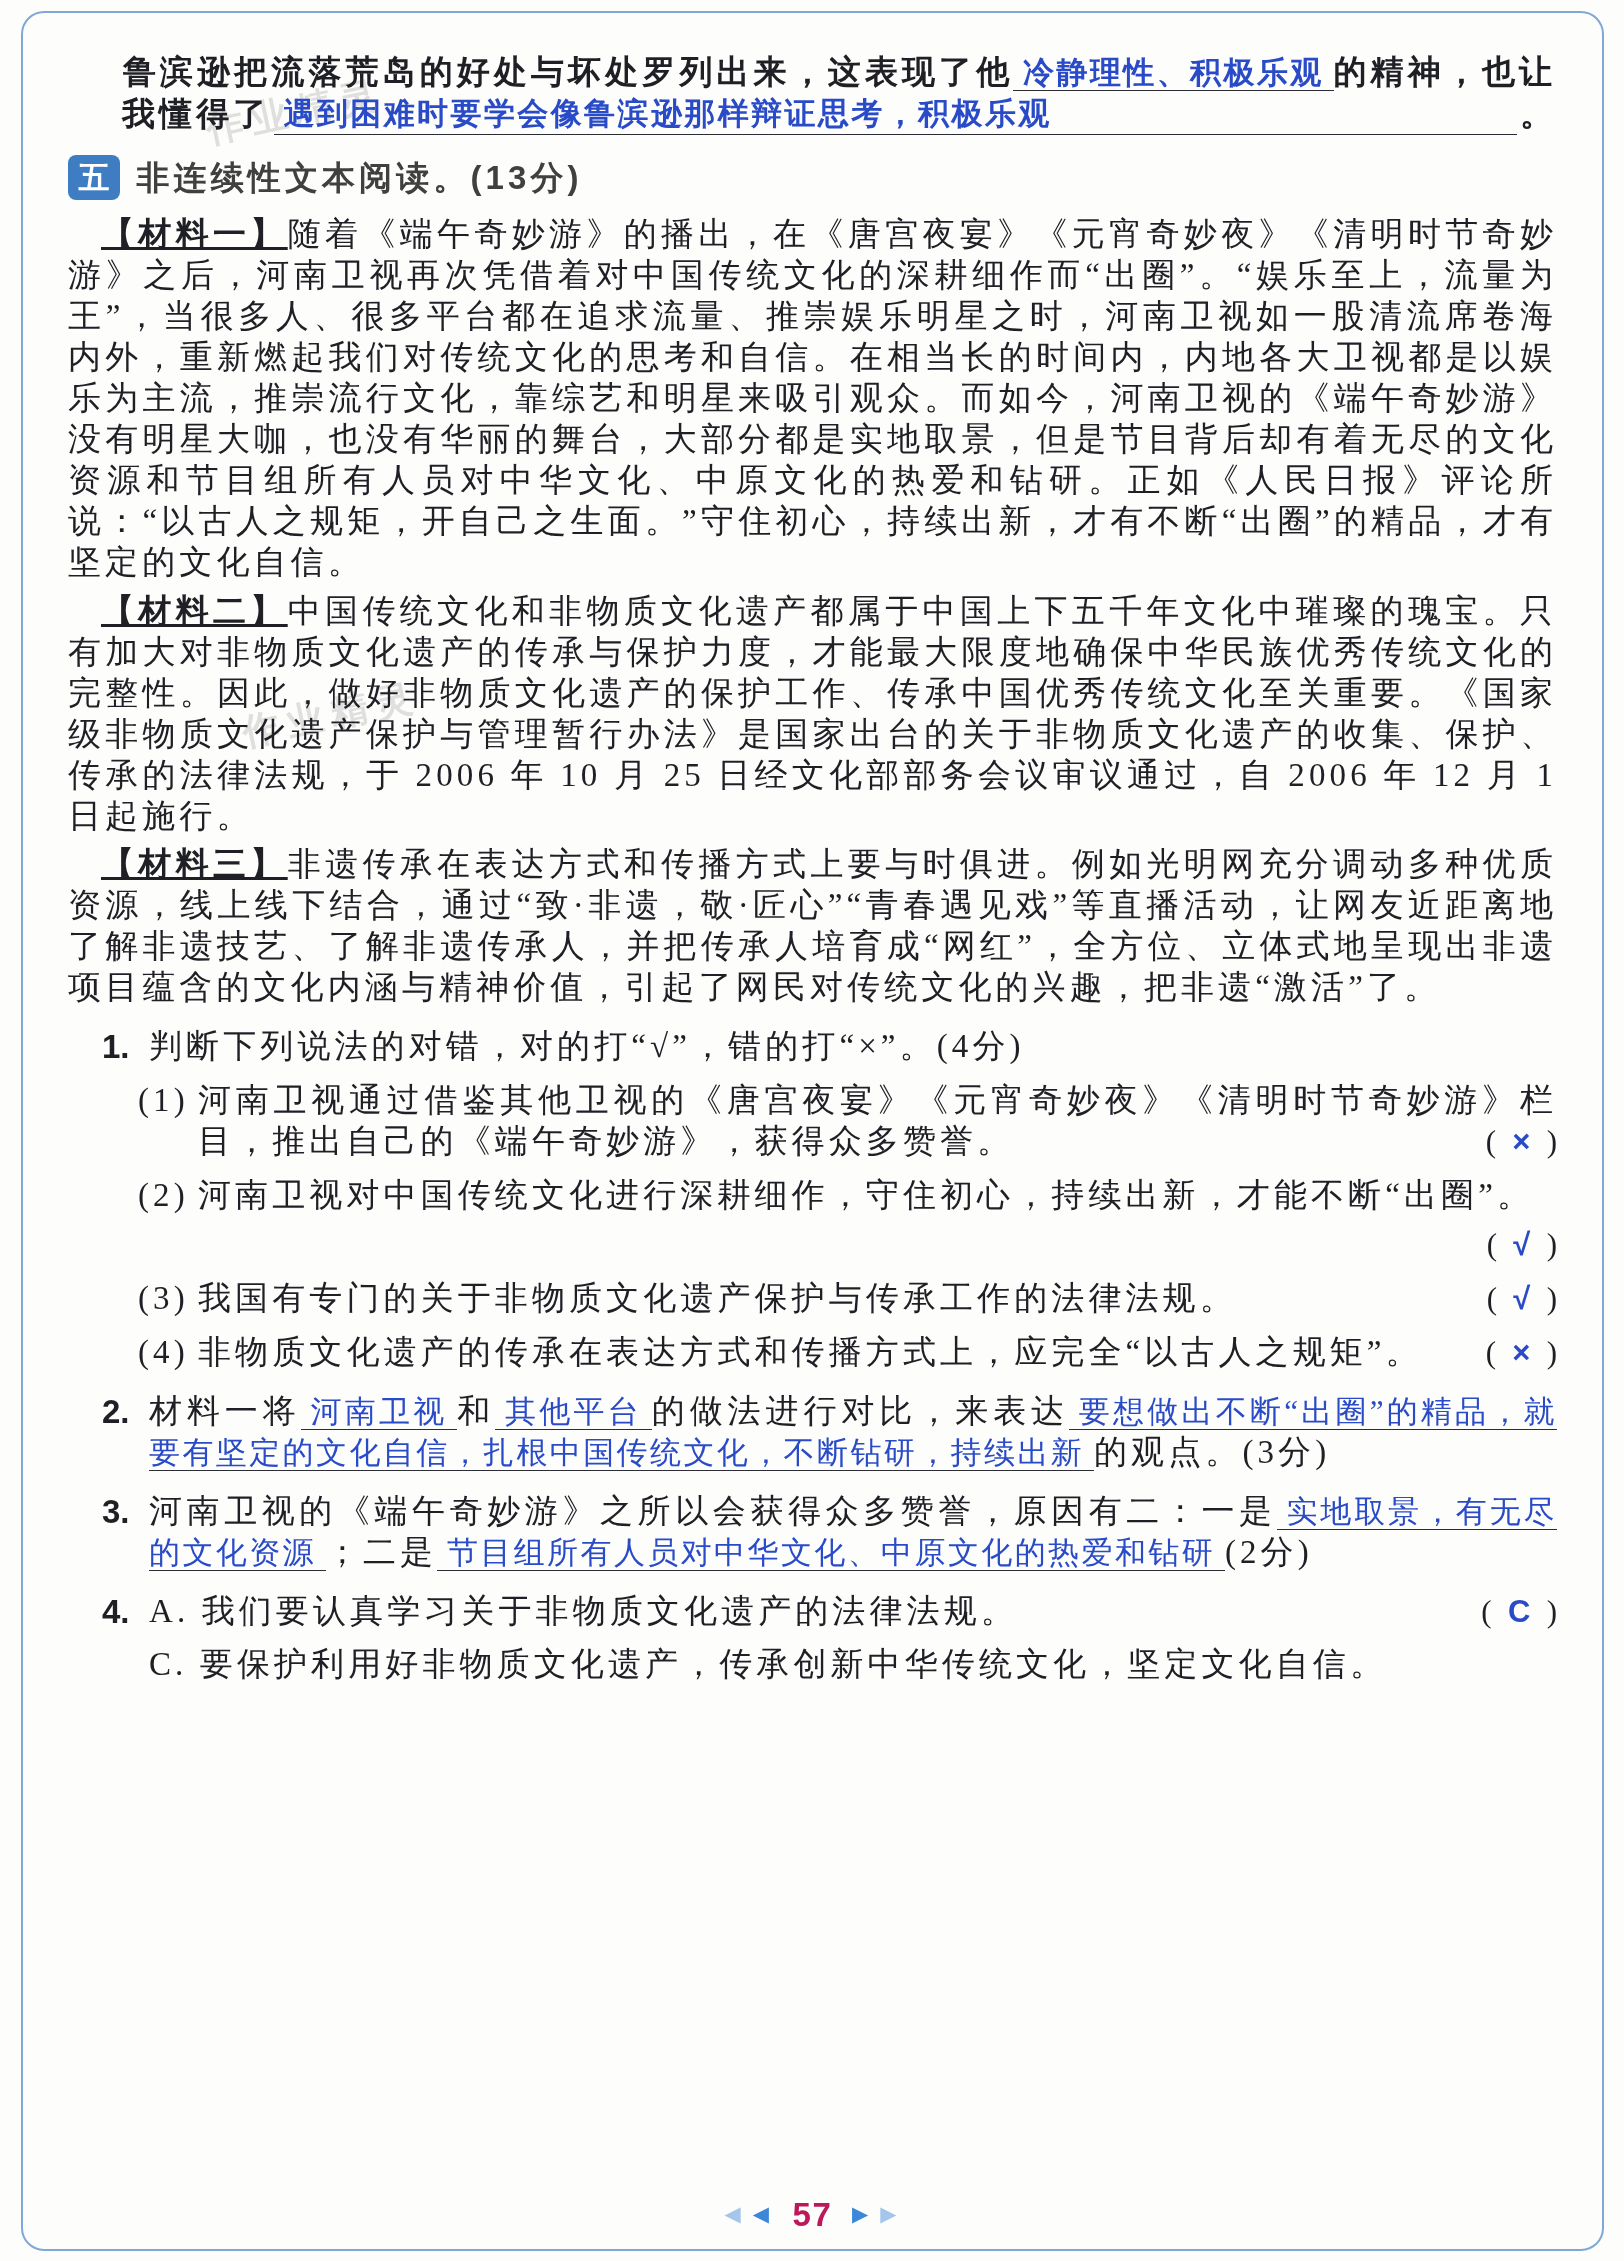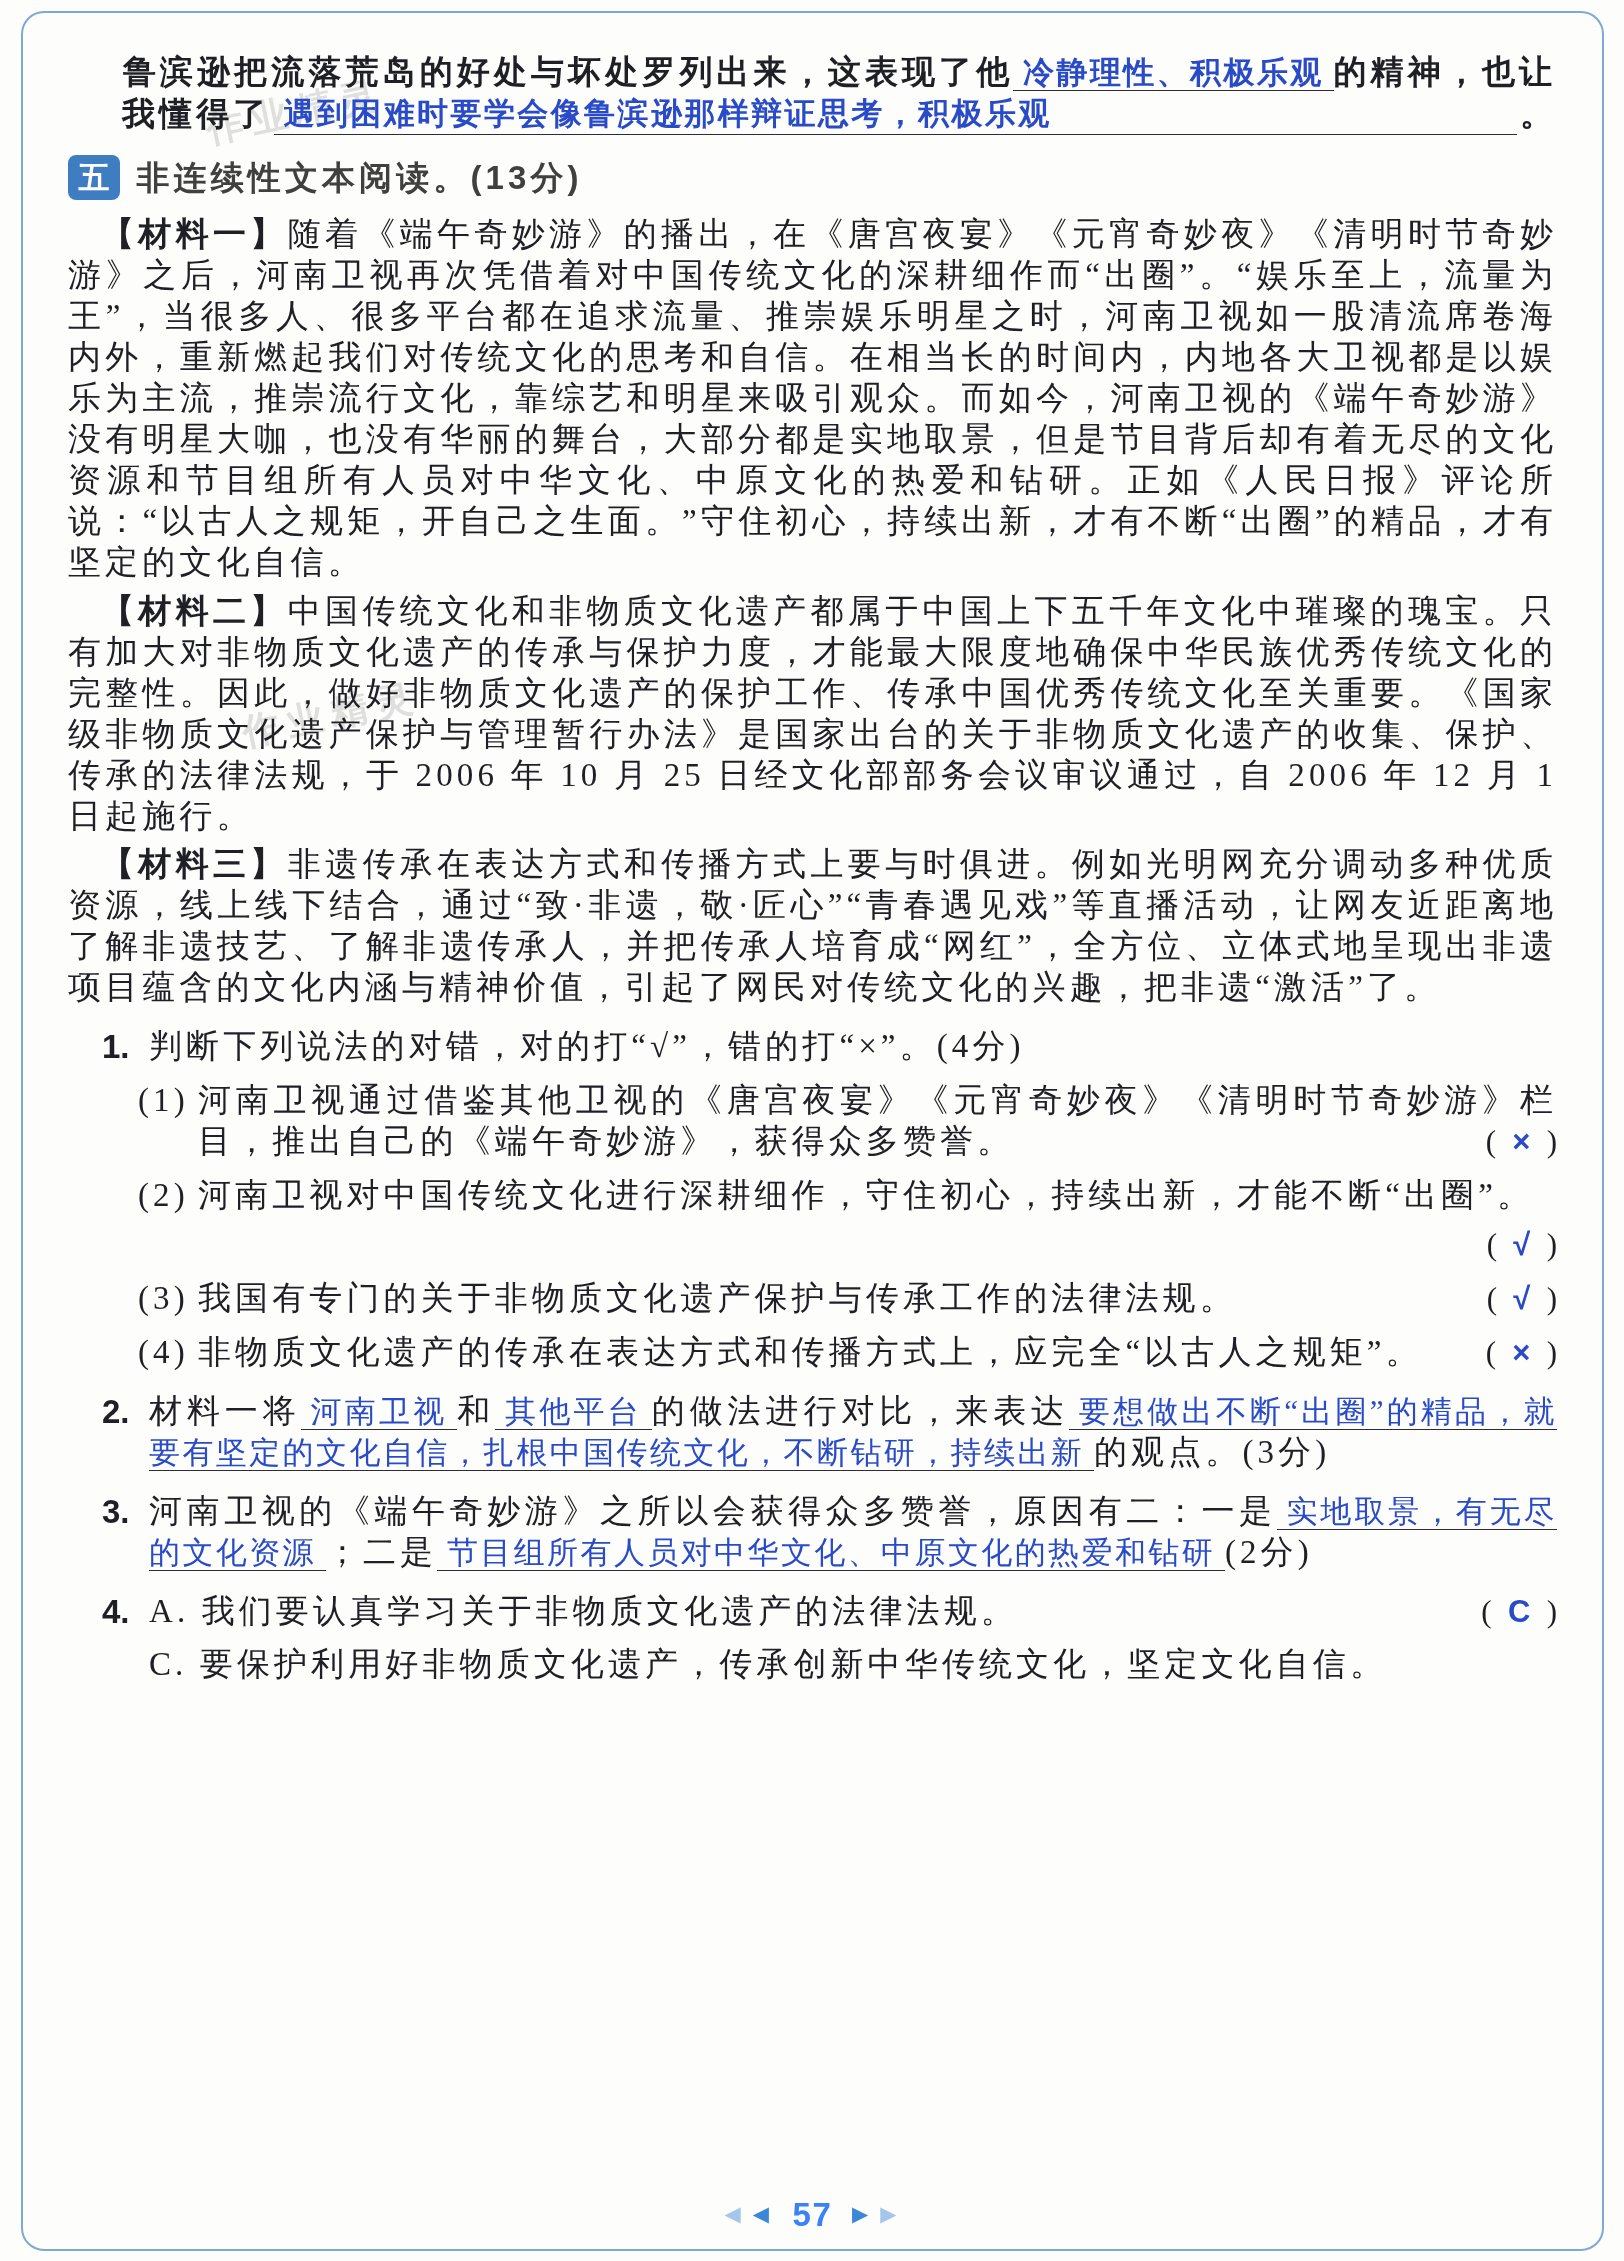--- a/index.html
+++ b/index.html
@@ -36,21 +36,21 @@
     display:flex; align-items:center; gap:16.3px; margin:19.5px 0 13px 0;
     font-family:"Liberation Sans","DejaVu Sans",sans-serif;
   }
   .badge {
     background:#3e7dc2; color:#ffffff; font-weight:700; font-size:31px;
     line-height:1; padding:7.3px 10.6px; border-radius:8.1px; letter-spacing:0;
   }
   .sec-title { font-weight:700; font-size:33px; color:#404040; }
 
   .material { text-align:justify; text-indent:1em; margin-top:6.5px; }
-  .mlabel { font-weight:700; font-family:"Liberation Sans","DejaVu Sans",sans-serif; }
+  .mlabel { font-weight:700; font-family:"Liberation Sans","DejaVu Sans",sans-serif;text-decoration:underline; }
 
   .q { position:relative; margin-left:34px; padding-left:47px; margin-top:18px; text-align:justify; }
   .qno { position:absolute; left:0; top:0; font-weight:700;
          font-family:"Liberation Sans","DejaVu Sans",sans-serif; letter-spacing:0; }
 
   .item { position:relative; margin-left:70px; padding-left:60px; margin-top:13px; text-align:justify; }
   .ino { position:absolute; left:0; top:0; }
 
   .mark { white-space:nowrap; font-size:31px; letter-spacing:0; }
   .mark .sym { color:#2a4bc8; padding:0 16.3px; font-weight:700;
@@ -59,21 +59,21 @@
   .mark-line { text-align:right; margin-top:8.1px; }
   .mark-line .mark { position:static; }
   .q4 .mark { position:absolute; right:0; top:0; }
 
   .opt { margin-left:81px; margin-top:11.4px; }
 
   .footer {
     position:absolute; left:0; right:0; bottom:26px; z-index:1;
     display:flex; justify-content:center; align-items:center; gap:8.1px;
   }
-  .pageno { font-size:33px; font-weight:700; color:#3b82f6; letter-spacing:1.6px;
+  .pageno { font-size:33px; font-weight:700; color:#be185d; letter-spacing:1.6px;
             margin:0 11.4px; font-family:"Liberation Sans","DejaVu Sans",sans-serif; }
   .arr { color:#3c87d8; font-size:21px; line-height:1; }
   .arr.dim { color:#a3c6ea; }
 </style>
 </head>
 <body>
 
 <div class="page">
   <div class="frame"></div>
   <div class="watermark wm1">作业精灵</div>

